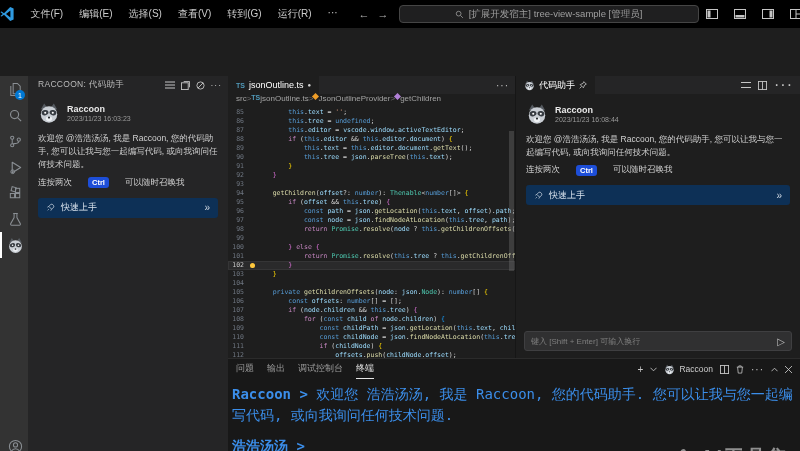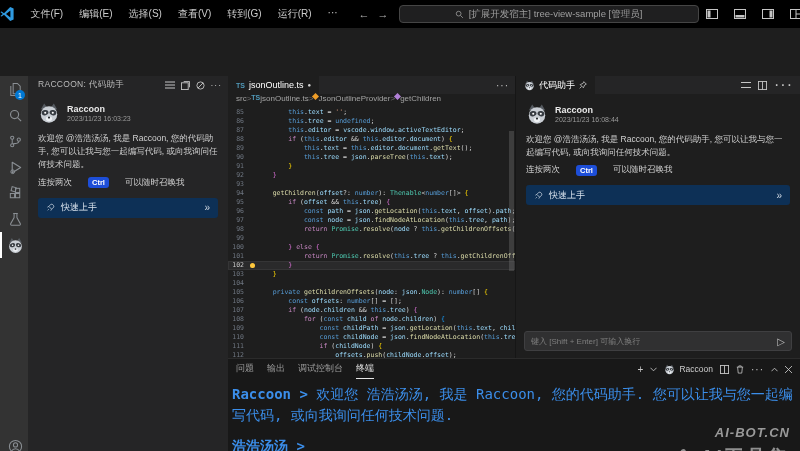--- a/index.html
+++ b/index.html
@@ -563,21 +563,20 @@
                 <line x1="8" y1="0" x2="0" y2="8"></line>
               </svg>
           </div>
         </div>
         <div class="term">
           <div><span class="t-prefix">Raccoon &gt;</span><span> 欢迎您 浩浩汤汤, 我是 Raccoon, 您的代码助手. 您可以让我与您一起编写代码, 或向我询问任何技术问题.</span></div>
           <div class="t-prompt">浩浩汤汤 &gt;</div>
           <span class="t-cursor"></span>
         </div>
         <div class="watermark">
-          <div class="wm-site">AI-BOT.CN</div>
           <div class="wm-brand">
             <svg width="22" height="18" viewBox="0 0 24 20" fill="#8f8f8f">
               <rect x="9" y="0" width="6" height="10" rx="3" transform="rotate(-20 12 5)"></rect>
               <rect x="1" y="10" width="10" height="6" rx="3" transform="rotate(25 6 13)"></rect>
               <rect x="13" y="11" width="10" height="6" rx="3" transform="rotate(-15 18 14)"></rect>
             </svg>
             <span>AI工具集</span>
           </div>
         </div>
       </div>

